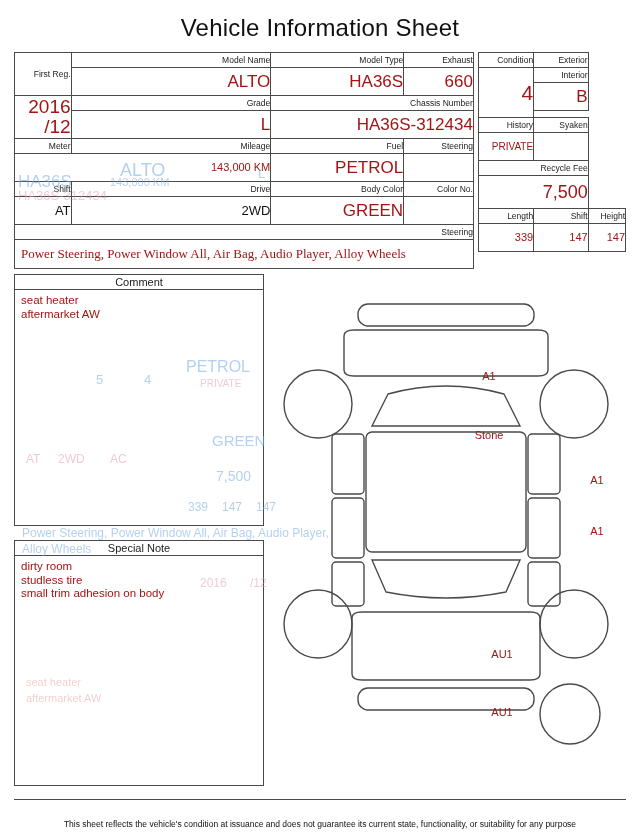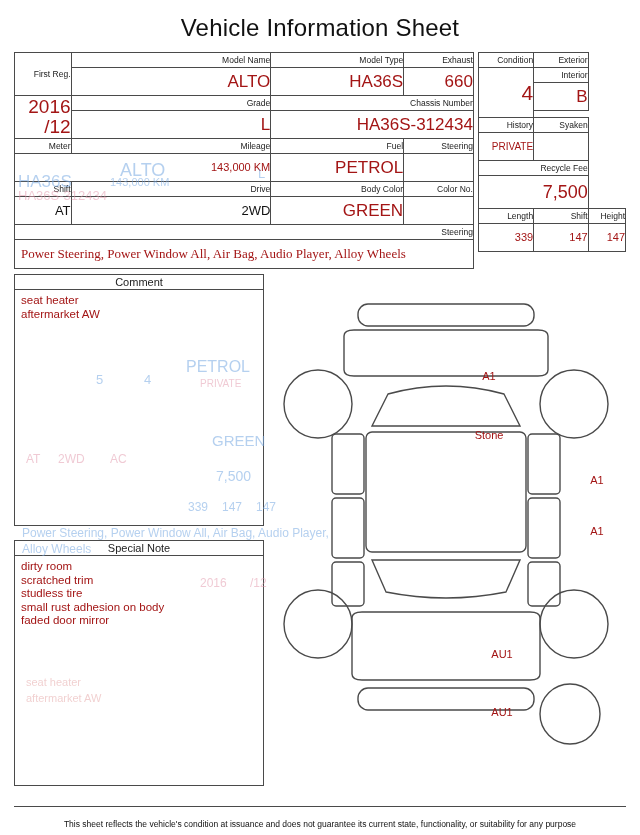--- a/index.html
+++ b/index.html
@@ -121,21 +121,21 @@
   }
   .footer {
     position: absolute;
     left: 14px;
     right: 14px;
     bottom: 6px;
     border-top: 1px solid #4a4a4a;
     font-size: 8.5px;
     color: #111;
     text-align: center;
-    padding-top: 12px;
+    padding-top: 19px;
   }
   
   .ghost {
     position: absolute;
     pointer-events: none;
     font-family: "Liberation Sans", sans-serif;
     white-space: nowrap;
   }
   .ghost.blue { color: rgba(120,170,225,0.55); }
   .ghost.pink { color: rgba(226,150,170,0.5); }
@@ -260,24 +260,22 @@
         <div class="note-body">
           <div>seat heater</div>
           <div>aftermarket AW</div>
         </div>
       </div>
 
       <div class="note-box special-box" style="margin-top:14px">
         <div class="note-head">Special Note</div>
         <div class="note-body">
           <div>dirty room</div>
-          <div>scratched trim</div>
           <div>studless tire</div>
-          <div>small rust adhesion on body</div>
-          <div>faded door mirror</div>
+          <div>small trim adhesion on body</div>
         </div>
       </div>
     </div>
 
     <div class="diagram">
       <svg width="356" height="500" viewBox="0 0 356 500">
         <g fill="none" stroke="#4a4a4a" stroke-width="1.4">
 
           <rect x="88" y="30" width="176" height="22" rx="10"></rect>
 

